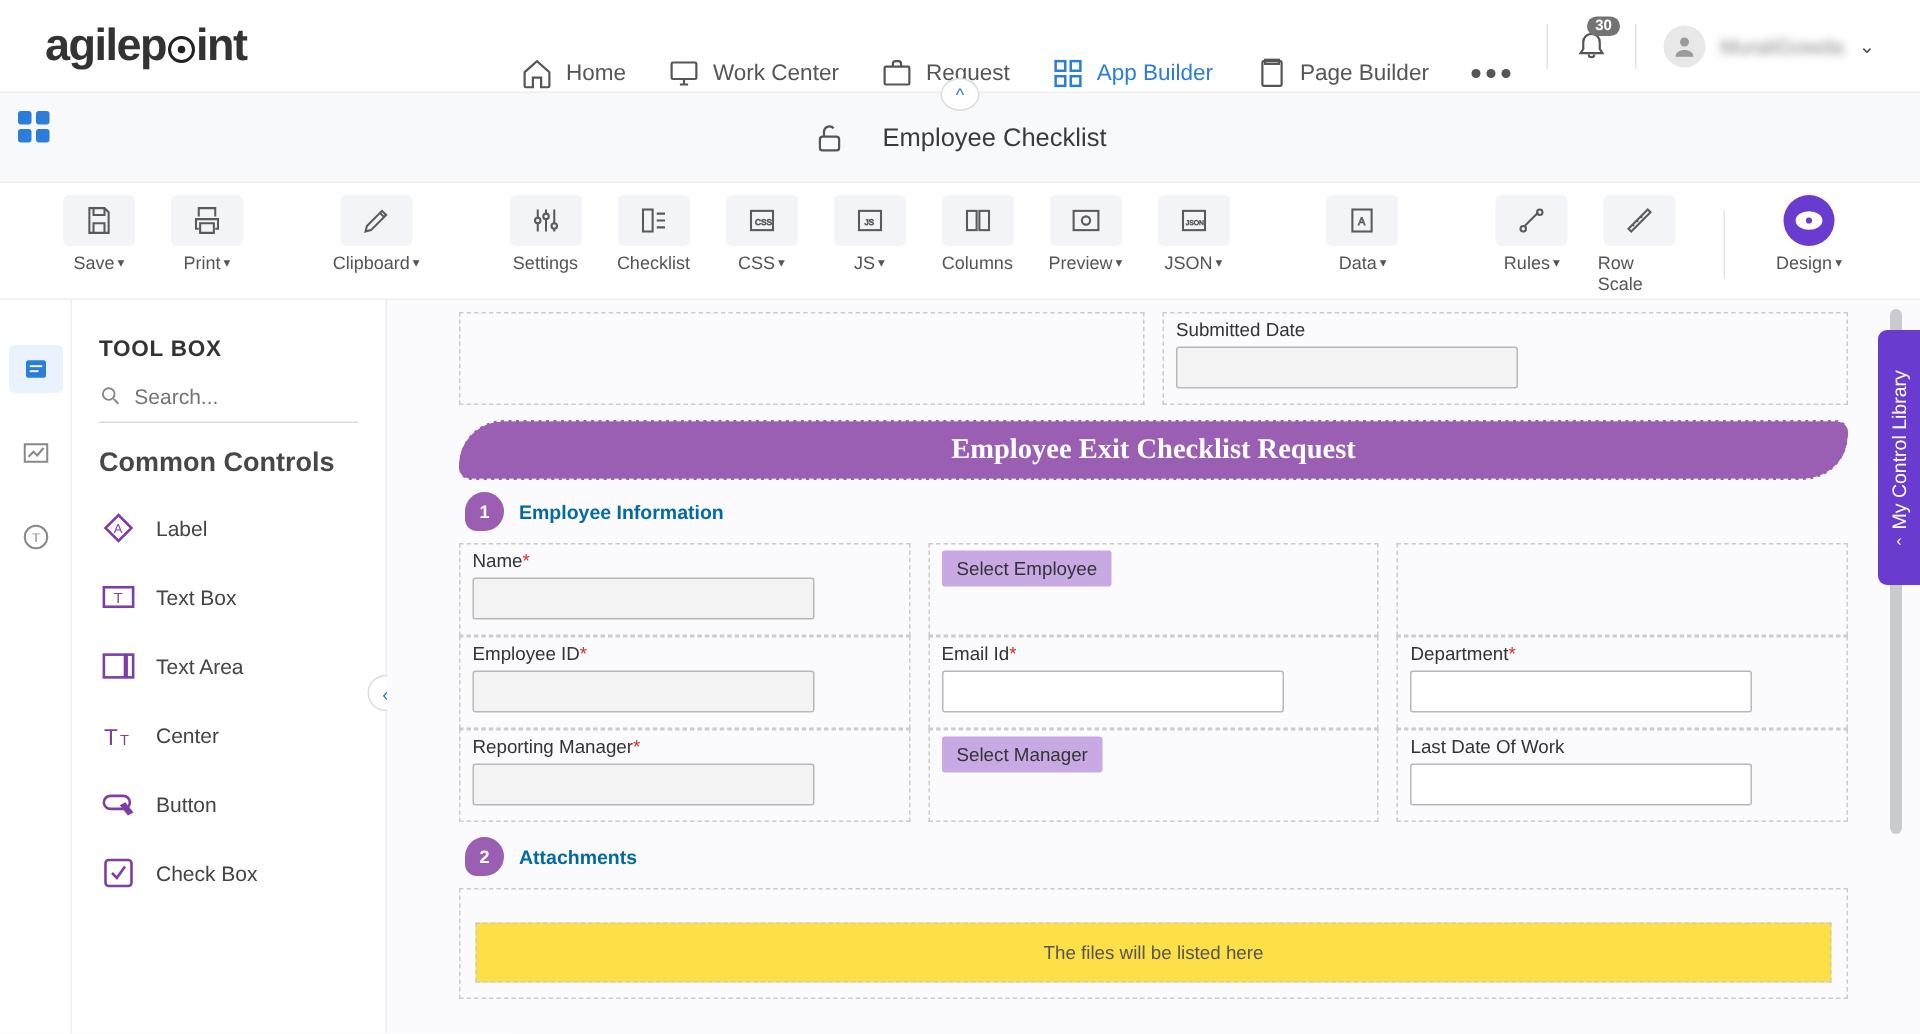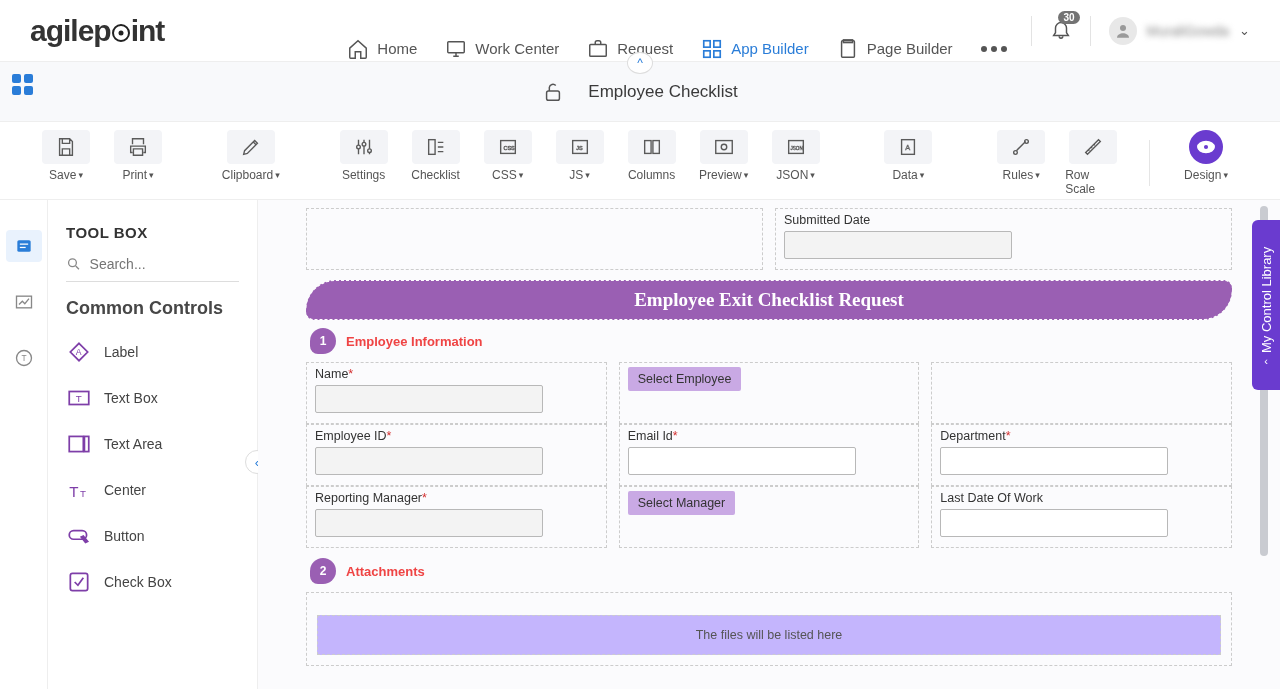--- a/index.html
+++ b/index.html
@@ -73,25 +73,25 @@
 .form-row { display: flex; gap: 12px; }
 .form-cell { flex: 1; border: 1px dashed #ccc; padding: 4px 8px 10px 8px; }
 .fld-label { font-size: 12.5px; color: #333; margin-bottom: 4px; }
 .fld-label .req { color: #d32f2f; }
 .fld-input { width: 100%; max-width: 228px; height: 28px; border: 1px solid #b8b8b8; background: #f3f3f3; border-radius: 2px; }
 .fld-input.white { background: #fff; }
 
 .banner { margin: 10px 0 8px 0; background: #9a5fb3; color: #fff; height: 40px; display: flex; align-items: center; justify-content: center; font-size: 19px; font-weight: 700; font-family: Georgia, serif; border-radius: 30px 8px 30px 8px; position: relative; border: 1px dashed #fff; border-left: none; border-right: none; }
 .section-header { display: flex; align-items: center; gap: 10px; margin: 6px 0 8px 4px; }
 .sh-badge { width: 26px; height: 26px; border-radius: 50% 50% 50% 8px; background: #9a5fb3; color: #fff; font-size: 12px; font-weight: 600; display: flex; align-items: center; justify-content: center; }
-.sh-title { font-size: 13px; font-weight: 700; color: #ef4444; }
+.sh-title { font-size: 13px; font-weight: 700; color: #0369a1; }
 
 .sel-btn { display: inline-block; background: #c9a9e4; color: #333; padding: 5px 10px; font-size: 12.5px; border-radius: 2px; cursor: pointer; }
 
-.attach-drop { margin-top: 12px; height: 40px; border: 1px dashed #ccc; background: #c4b5fd; display: flex; align-items: center; justify-content: center; color: #555; font-size: 12.5px; }
+.attach-drop { margin-top: 12px; height: 40px; border: 1px dashed #ccc; background: #fde047; display: flex; align-items: center; justify-content: center; color: #555; font-size: 12.5px; }
 
 .right-tab { position: absolute; right: 0; top: 220px; width: 28px; height: 170px; background: #6a3bcf; color: #fff; writing-mode: vertical-rl; transform: rotate(180deg); display: flex; align-items: center; justify-content: center; font-size: 13px; border-radius: 0 6px 6px 0; cursor: pointer; gap: 6px; }
 .right-tab .arr { transform: rotate(90deg); font-size: 11px; }
 </style>
 </head>
 <body>
 
 <div class="topnav">
   <div class="logo">
     agilep<span class="dot"></span>int

